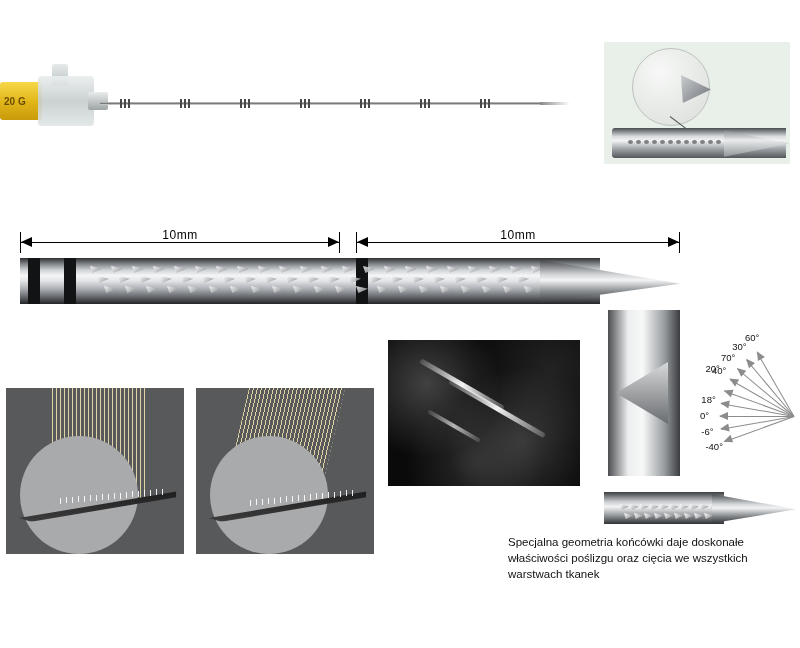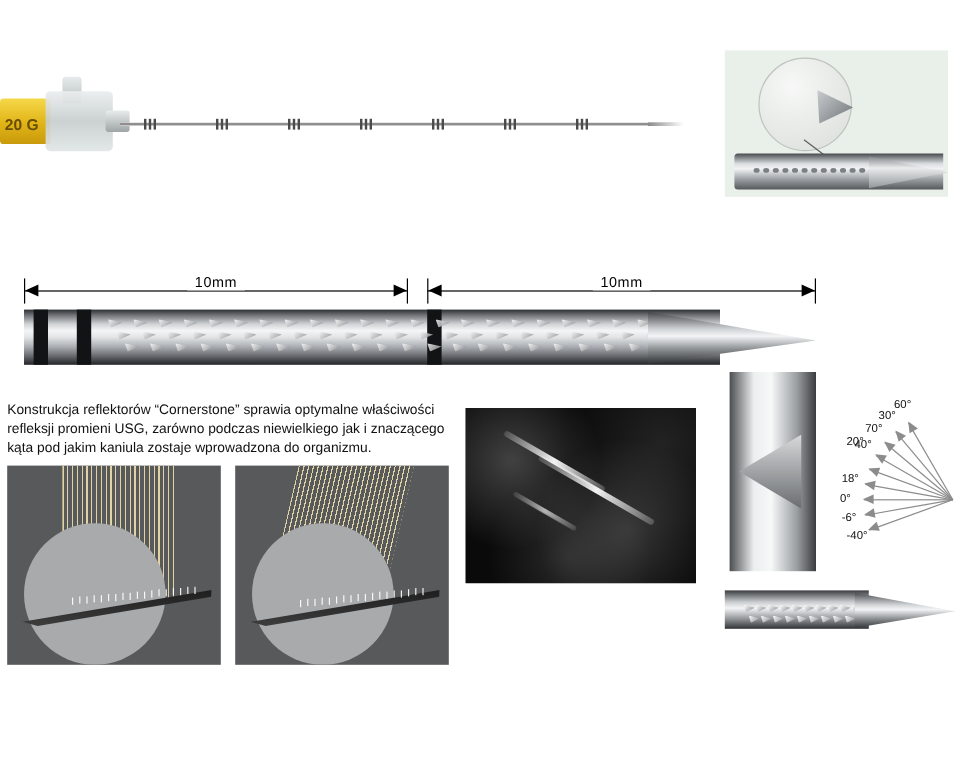--- a/index.html
+++ b/index.html
@@ -403,21 +403,21 @@
   .hub .yellow {
     position: absolute;
     left: 0; top: 12px;
     width: 42px; height: 38px;
     background: linear-gradient(to bottom, #f6d84a, #e0b417 55%, #c99a0c);
     border-radius: 3px 0 0 3px;
   }
   .hub .gtext {
     position: absolute;
     left: 4px; top: 26px;
-    font-size: 13px;
+    font-size: 10px;
     font-weight: bold;
     color: #6a4d00;
   }
   .hub .clear {
     position: absolute;
     left: 38px; top: 6px;
     width: 56px; height: 50px;
     background: linear-gradient(to bottom, rgba(235,238,238,.95), rgba(198,205,205,.9) 50%, rgba(225,230,230,.95));
     border-radius: 4px;
   }
@@ -591,21 +591,20 @@
         <i style="left: 350px; top: 20px;"></i>
         <i style="left: 371px; top: 20px;"></i>
         <i style="left: 392px; top: 20px;"></i>
         <i style="left: 413px; top: 20px;"></i>
         <i style="left: 434px; top: 20px;"></i>
         <i style="left: 455px; top: 20px;"></i>
       </div>
     <div class="tip"></div>
   </div>
 
-  <div class="para-left">Konstrukcja reflektorów “Cornerstone” sprawia optymalne właściwości refleksji promieni USG, zarówno podczas niewielkiego jak i znaczącego kąta pod jakim kaniula zostaje wprowadzona do organizmu.</div>
 
   <div class="panel p1">
     <div class="beam"></div>
     <div class="disc"></div>
     <div class="needle2 dark"></div>
     <div class="ticks" id="ticks1">
         <i style="left: 0px; top: 14px;"></i>
         <i style="left: 6px; top: 13.45px;"></i>
         <i style="left: 12px; top: 12.9px;"></i>
         <i style="left: 18px; top: 12.35px;"></i>
@@ -705,14 +704,15 @@
           <i style="left: 54px; top: 9px;"></i>
           <i style="left: 64px; top: 9px;"></i>
           <i style="left: 74px; top: 9px;"></i>
           <i style="left: 84px; top: 9px;"></i>
           <i style="left: 94px; top: 9px;"></i>
         </div>
     </div>
     <div class="tip"></div>
   </div>
 
+  <div class="para-right">Specjalna geometria końcówki daje doskonałe właściwości poślizgu oraz cięcia we wszystkich warstwach tkanek</div>
 
 </div>
 
 </body></html>

